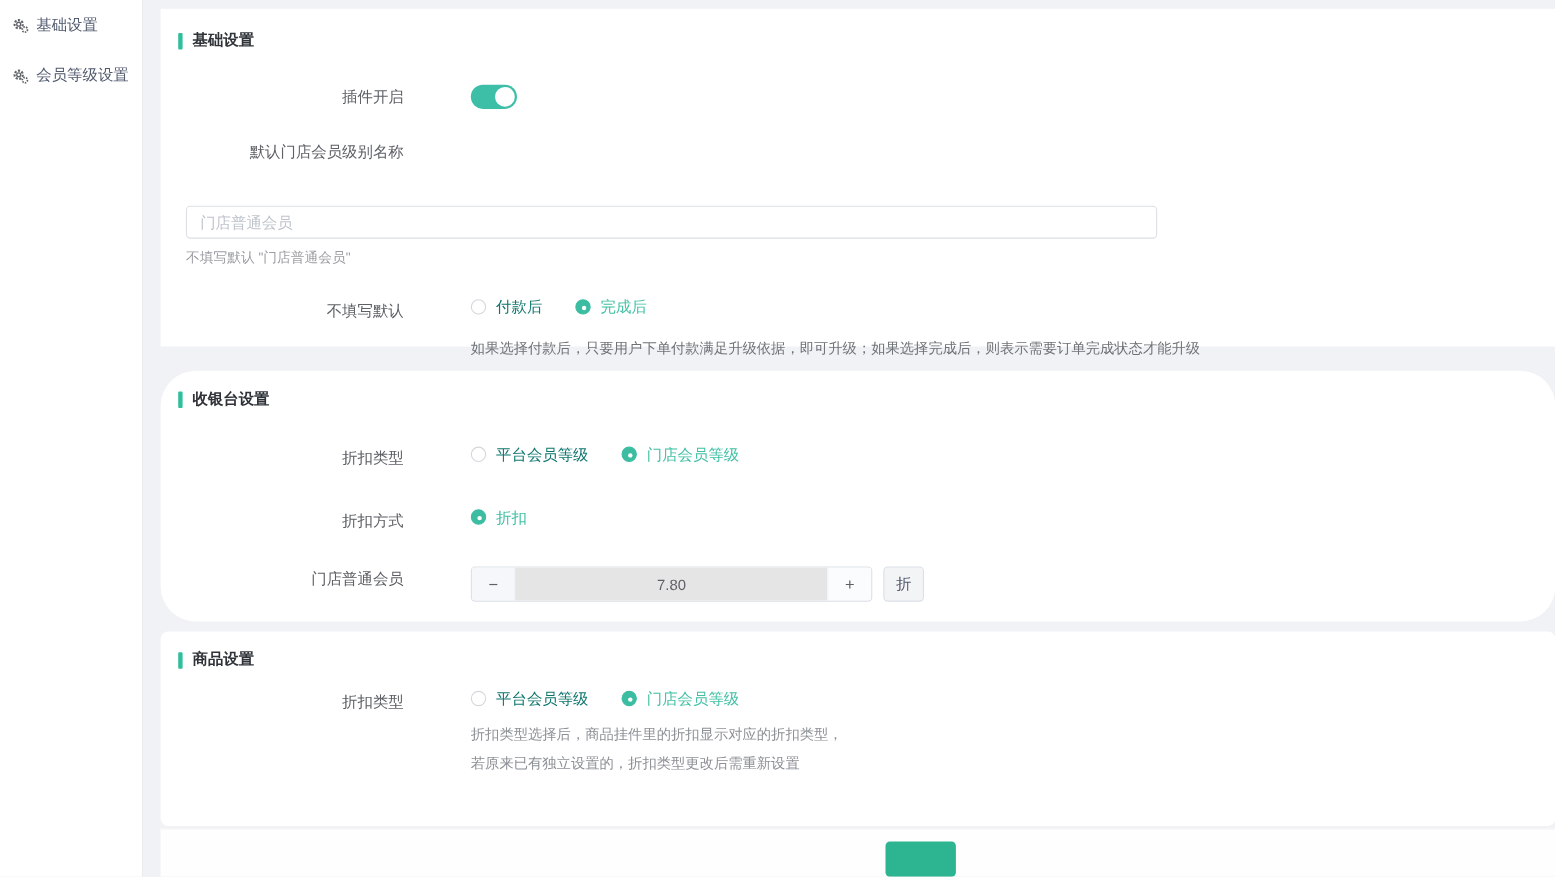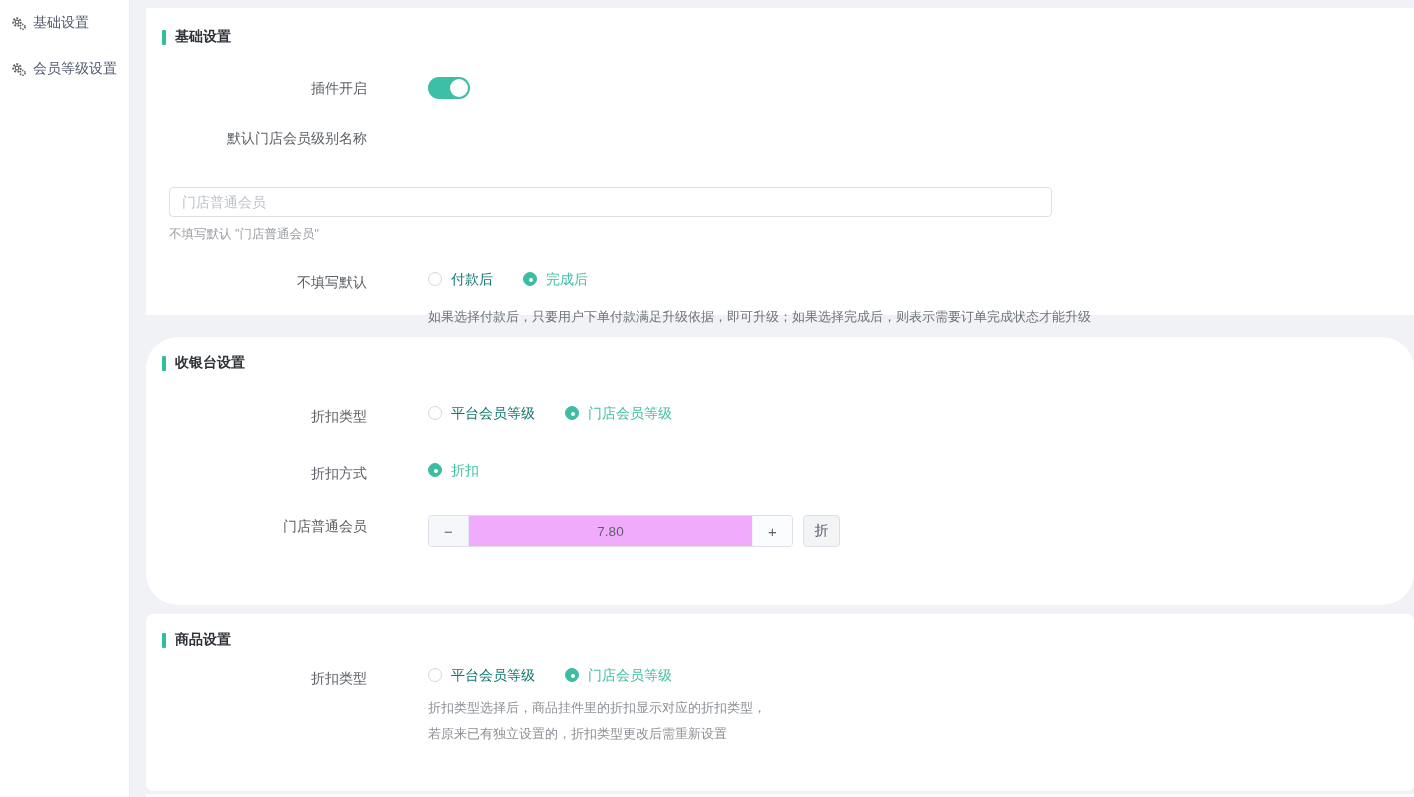--- a/index.html
+++ b/index.html
@@ -20,21 +20,21 @@
     display:flex;align-items:center;gap:7px;
     padding:10px 0 10px 11px;margin-bottom:8px;
     font-size:14px;color:#515a6e;cursor:pointer;white-space:nowrap;
   }
   .side-item .icn{width:15px;height:15px;flex-shrink:0;display:inline-flex;}
 
   
   .main{flex:1;margin-left:16px;padding-top:8px;box-sizing:border-box;display:flex;flex-direction:column;}
   .card{background:#ffffff;box-sizing:border-box;}
   .card1{height:307px;}
-  .card2{height:268px;margin-top:22px;border-radius:32px;}
+  .card2{height:228px;margin-top:22px;border-radius:32px;}
   .card3{height:177px;margin-top:9px;border-radius:7px;}
 
   .sec-head{display:flex;align-items:center;padding:20px 0 0 16px;}
   .card2 .sec-head,.card3 .sec-head{padding-top:17px;}
   .sec-bar{width:4px;height:15px;background:#30bf9c;border-radius:1px;}
   .sec-title{margin-left:9px;font-size:14px;font-weight:bold;color:#2f3338;}
 
   .form-row{display:flex;align-items:flex-start;gap:38px;}
   .form-label{
     width:221px;flex-shrink:0;text-align:right;
@@ -86,21 +86,21 @@
     border:1px solid #dcdfe6;border-radius:4px;overflow:hidden;background:#ffffff;
   }
   .step-btn{
     width:40px;flex-shrink:0;display:flex;align-items:center;justify-content:center;
     font-size:15px;color:#5d6166;cursor:pointer;user-select:none;box-sizing:border-box;
   }
   .step-dec{background:#f5f7fa;border-right:1px solid #e4e7ed;}
   .step-inc{background:#fbfcfd;border-left:1px solid #f0f2f5;}
   .step-input{
     flex:1;border:none;outline:none;text-align:center;
-    font-size:13.5px;color:#5d6166;background:#f0abfc;
+    font-size:13.5px;color:#5d6166;background:#e5e5e5;
     font-family:"Liberation Sans","DejaVu Sans",sans-serif;
   }
   .unit-btn{
     margin-left:10px;width:37px;height:32px;box-sizing:border-box;
     border:1px solid #dcdfe6;border-radius:4px;background:#f3f4f6;
     display:flex;align-items:center;justify-content:center;
     font-size:14px;color:#515a6e;cursor:pointer;
   }
 
   

